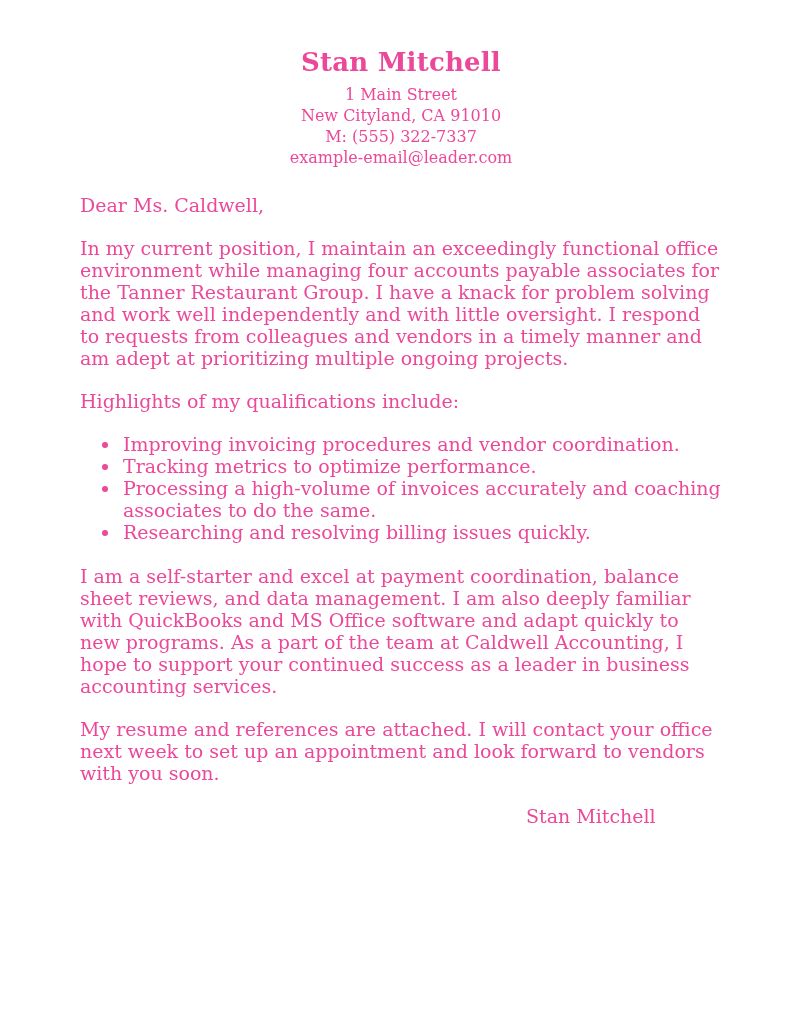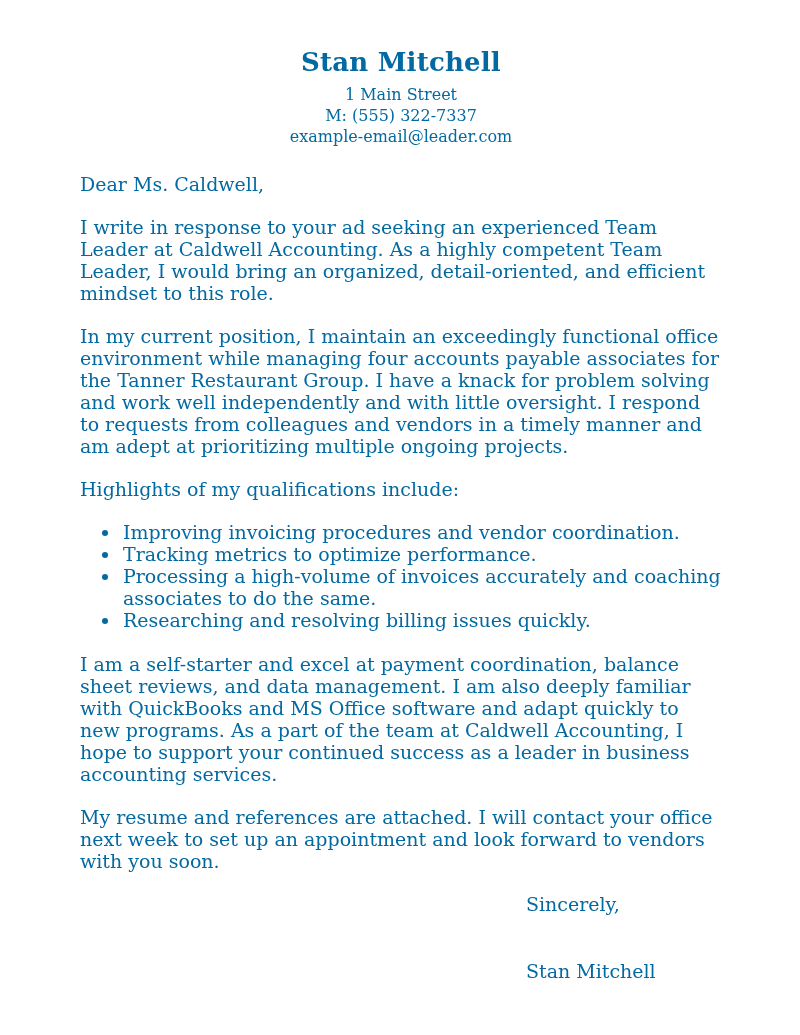--- a/index.html
+++ b/index.html
@@ -9,21 +9,21 @@
   }
   .page {
     position: relative;
     width: 800px;
     height: 1035px;
     margin: 0 auto;
     background: #ffffff;
     box-sizing: border-box;
     padding: 46px 78px 0 80px;
     font-family: "DejaVu Serif", "Liberation Serif", serif;
-    color: #0369a1;
+    color: #ec4899;
     overflow: hidden;
   }
   .letter-header {
     text-align: center;
     margin-bottom: 26px;
   }
   .applicant-name {
     font-size: 26px;
     font-weight: bold;
     line-height: 32px;
@@ -65,45 +65,44 @@
   }
 </style>
 </head>
 <body>
 
 <div class="page">
 
   <header class="letter-header">
     <h1 class="applicant-name">Stan Mitchell</h1>
     <div class="contact-line">1 Main Street</div>
+    <div class="contact-line">New Cityland, CA 91010</div>
     <div class="contact-line">M: (555) 322-7337</div>
     <div class="contact-line">example-email@leader.com</div>
   </header>
 
   <div class="letter-body">
 
     <p class="salutation">Dear Ms. Caldwell,</p>
 
-    <p>I write in response to your ad seeking an experienced Team Leader at Caldwell Accounting. As a highly competent Team Leader, I would bring an organized, detail-oriented, and efficient mindset to this role.</p>
 
     <p>In my current position, I maintain an exceedingly functional office environment while managing four accounts payable associates for the Tanner Restaurant Group. I have a knack for problem solving and work well independently and with little oversight. I respond to requests from colleagues and vendors in a timely manner and am adept at prioritizing multiple ongoing projects.</p>
 
     <p>Highlights of my qualifications include:</p>
 
     <ul class="highlights-list">
       <li>Improving invoicing procedures and vendor coordination.</li>
       <li>Tracking metrics to optimize performance.</li>
       <li>Processing a high-volume of invoices accurately and coaching associates to do the same.</li>
       <li>Researching and resolving billing issues quickly.</li>
     </ul>
 
     <p>I am a self-starter and excel at payment coordination, balance sheet reviews, and data management. I am also deeply familiar with QuickBooks and MS Office software and adapt quickly to new programs. As a part of the team at Caldwell Accounting, I hope to support your continued success as a leader in business accounting services.</p>
 
     <p>My resume and references are attached. I will contact your office next week to set up an appointment and look forward to vendors with you soon.</p>
 
     <div class="signature-block">
-      <p class="signoff">Sincerely,</p>
       <p class="signature-name">Stan Mitchell</p>
     </div>
 
   </div>
 
 </div>
 
 </body></html>

